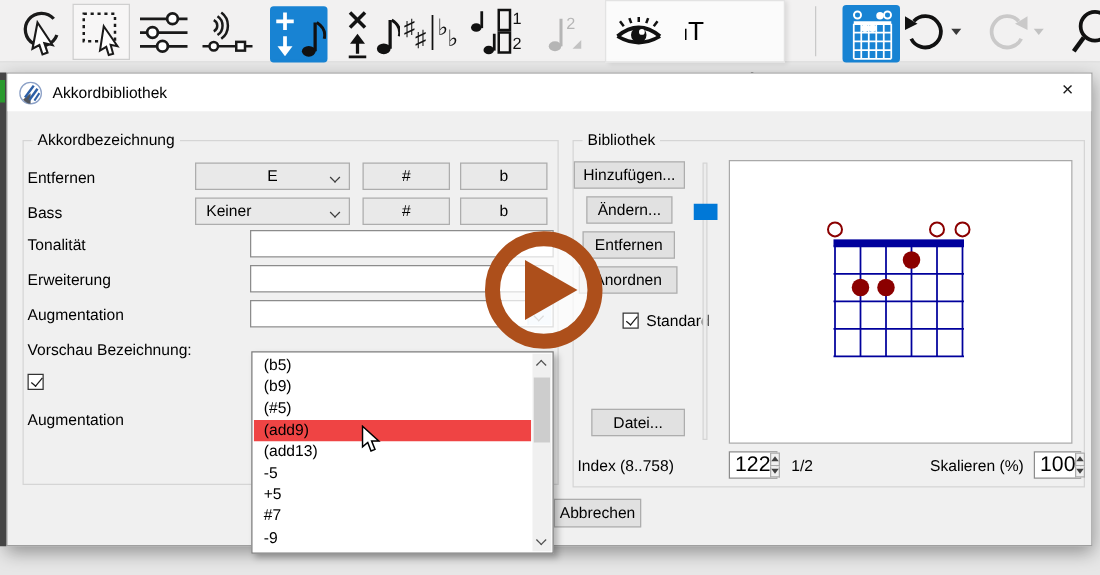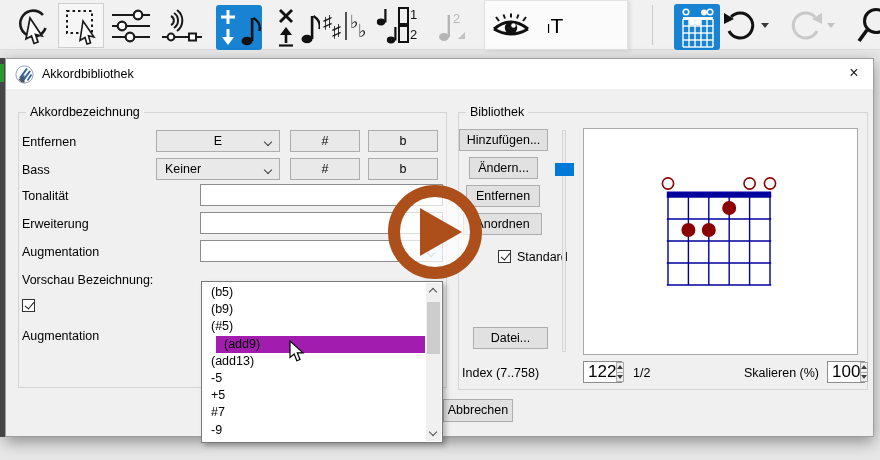--- a/index.html
+++ b/index.html
@@ -46,21 +46,21 @@
   .checkbox.on::after { content:""; position:absolute; left:1.5px; top:2px; width:8px; height:4px;
     border-left:1.7px solid #1a1a1a; border-bottom:1.7px solid #1a1a1a; transform:rotate(-50deg); }
 
   .btn { position:absolute; background:#e1e1e1; border:1px solid #adadad; font-size:12.5px; text-align:center; line-height:20px; }
 
   
   .dropdown { position:absolute; left:201px; top:281px; width:242px; height:162px; background:#fff;
     border:1px solid #7a7a7a; z-index:60; box-shadow:3px 3px 5px rgba(0,0,0,.25); }
   .dd-items { position:absolute; left:1px; top:2px; right:17px; bottom:1px; overflow:hidden; }
   .dd-item { height:17.2px; line-height:17.2px; font-size:12.5px; padding-left:8px; white-space:nowrap; }
-  .dd-item.selected { background:#a21caf;margin-left:13px; }
+  .dd-item.selected { background:#ef4444; }
   .ddsb { position:absolute; top:1px; right:1px; bottom:1px; width:15px; background:#f0f0f0; }
   .ddsb .arr { position:absolute; left:0; width:15px; height:15px; }
   .ddsb .chev { position:absolute; left:4px; width:6px; height:6px; border-top:1.5px solid #505050; border-right:1.5px solid #505050; }
   .ddsb .chev.up { top:6px; transform:rotate(-45deg); }
   .ddsb .chev.dn { top:3px; transform:rotate(135deg); }
   .ddsb .thumb { position:absolute; left:1px; width:13px; background:#cdcdcd; }
 
   
   .slider-track { position:absolute; background:#ededed; border:1px solid #d5d5d5; }
   .slider-thumb { position:absolute; background:#0078d7; }
@@ -370,21 +370,21 @@
       <line x1="11.8" y1="113" x2="116.2" y2="113" stroke="#00009c" stroke-width="1.4"></line>
       <rect x="11.8" y="19.5" width="104.4" height="5.5" fill="#00009c"></rect>
       <circle cx="13" cy="11.5" r="5.6" fill="#fff" stroke="#8b0000" stroke-width="1.6"></circle>
       <circle cx="94.6" cy="11.5" r="5.6" fill="#fff" stroke="#8b0000" stroke-width="1.6"></circle>
       <circle cx="115" cy="11.5" r="5.6" fill="#fff" stroke="#8b0000" stroke-width="1.6"></circle>
       <circle cx="74.19999999999999" cy="36" r="7" fill="#8b0000"></circle>
       <circle cx="33.4" cy="58" r="7" fill="#8b0000"></circle>
       <circle cx="53.8" cy="58" r="7" fill="#8b0000"></circle>
     </svg>
 
-  <span class="lbl" style="left:462px;top:366px;z-index:13;">Index (7..758)</span>
+  <span class="lbl" style="left:462px;top:366px;z-index:13;">Index (8..758)</span>
   <div class="spinner" style="left:583px;top:361px;width:39px;height:22px;z-index:13;">
     <span class="spin-num">122</span>
     <span class="spin-btns">
       <span class="spin-b">
           <span class="tri-up"></span>
         </span>
       <span class="spin-b">
           <span class="tri-dn"></span>
         </span>
     </span>

